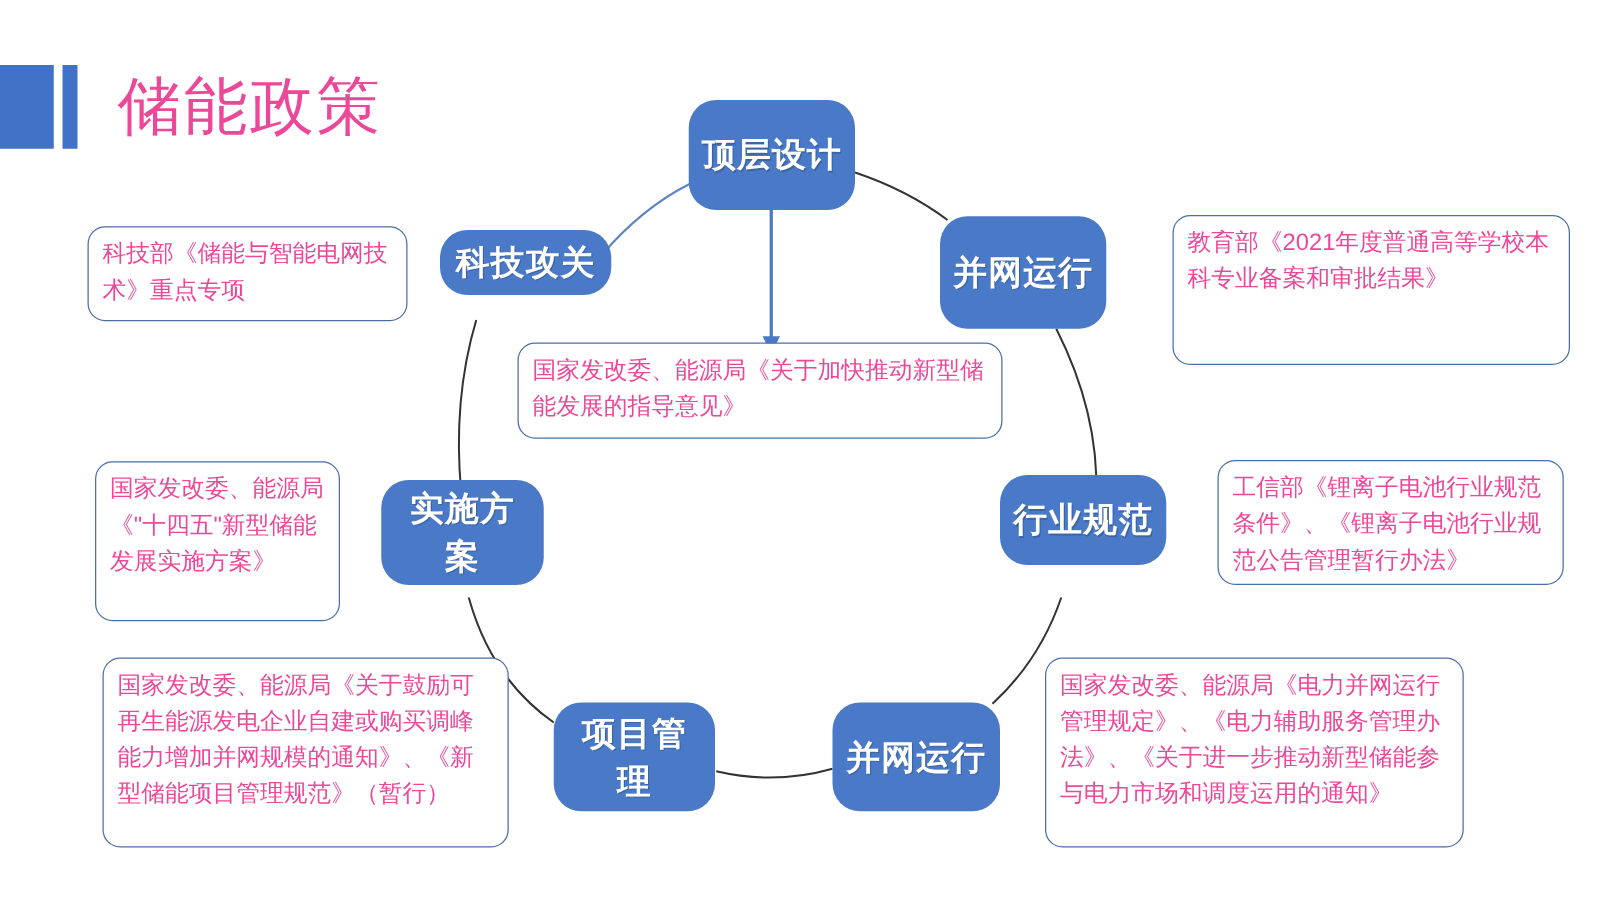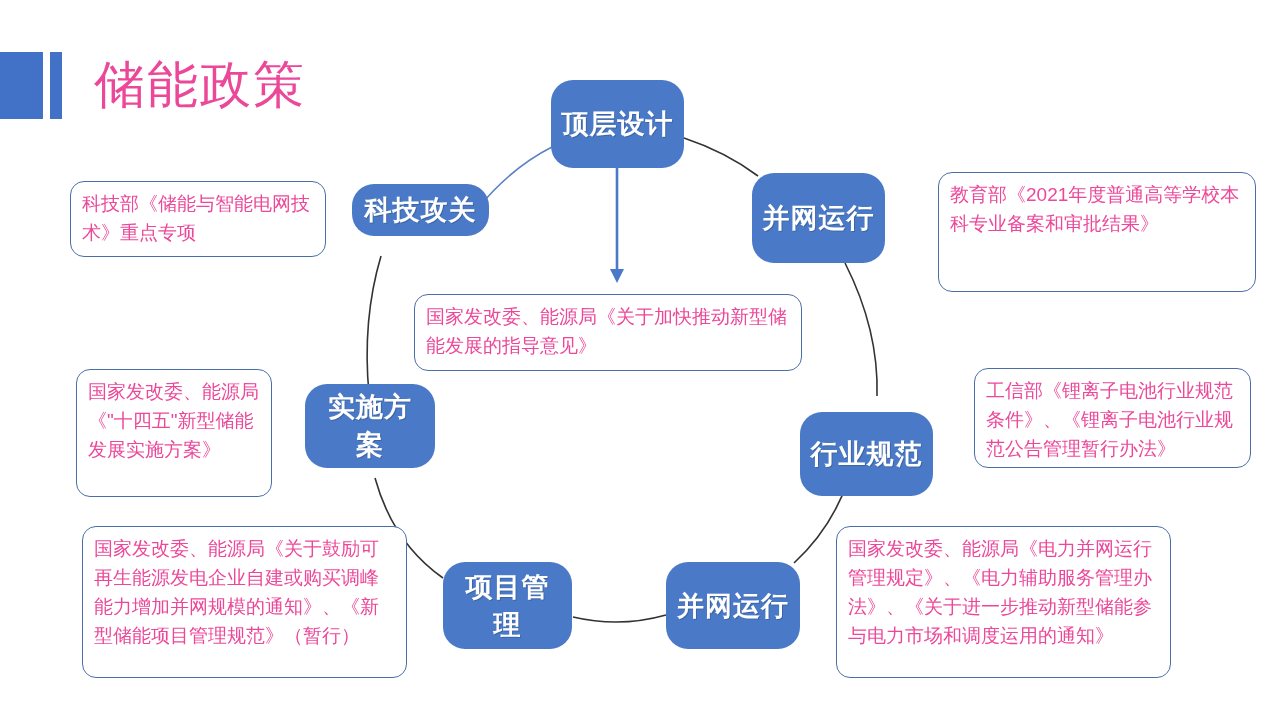--- a/index.html
+++ b/index.html
@@ -69,42 +69,42 @@
     font-weight: bold;
     letter-spacing: 1px;
     box-sizing: border-box;
     padding: 4px 10px;
     text-shadow: 1px 1px 0 rgba(0,0,0,0.18);
   }
 
   .node.n-top      { left: 551px; top: 80px;  width: 133px; height: 88px; }
   .node.n-discipline { left: 752px; top: 173px; width: 133px; height: 90px; }
   .node.n-tech     { left: 352px; top: 184px; width: 137px; height: 52px; }
-  .node.n-industry { left: 800px; top: 412px; width: 133px; height: 84px; }
+  .node.n-industry { left: 800px; top: 380px; width: 133px; height: 72px; }
   .node.n-plan     { left: 305px; top: 384px; width: 130px; height: 84px; }
   .node.n-grid     { left: 666px; top: 562px; width: 134px; height: 87px; justify-content: center; }
   .node.n-project  { left: 443px; top: 562px; width: 129px; height: 87px; }
 
   
   .callout {
     position: absolute;
     border: 1.3px solid #4a6fa8;
     border-radius: 14px;
     background: #ffffff;
     color: #ec4899;
     font-size: 19px;
     line-height: 29px;
     box-sizing: border-box;
     padding: 7px 11px;
     font-family: "Liberation Sans", "DejaVu Sans", sans-serif;
   }
 
   .callout.c-tech       { left: 70px;  top: 181px; width: 256px; height: 76px; }
   .callout.c-discipline { left: 938px; top: 172px; width: 318px; height: 120px; }
-  .callout.c-center     { left: 414px; top: 294px; width: 388px; height: 77px; }
+  .callout.c-center     { left: 414px; top: 274px; width: 388px; height: 77px; }
   .callout.c-plan       { left: 76px;  top: 369px; width: 196px; height: 128px; }
   .callout.c-industry   { left: 974px; top: 368px; width: 277px; height: 100px; }
   .callout.c-project    { left: 82px;  top: 526px; width: 325px; height: 152px; }
   .callout.c-grid       { left: 836px; top: 526px; width: 335px; height: 152px; }
 </style>
 </head>
 <body>
 
 <div id="canvas">
 

